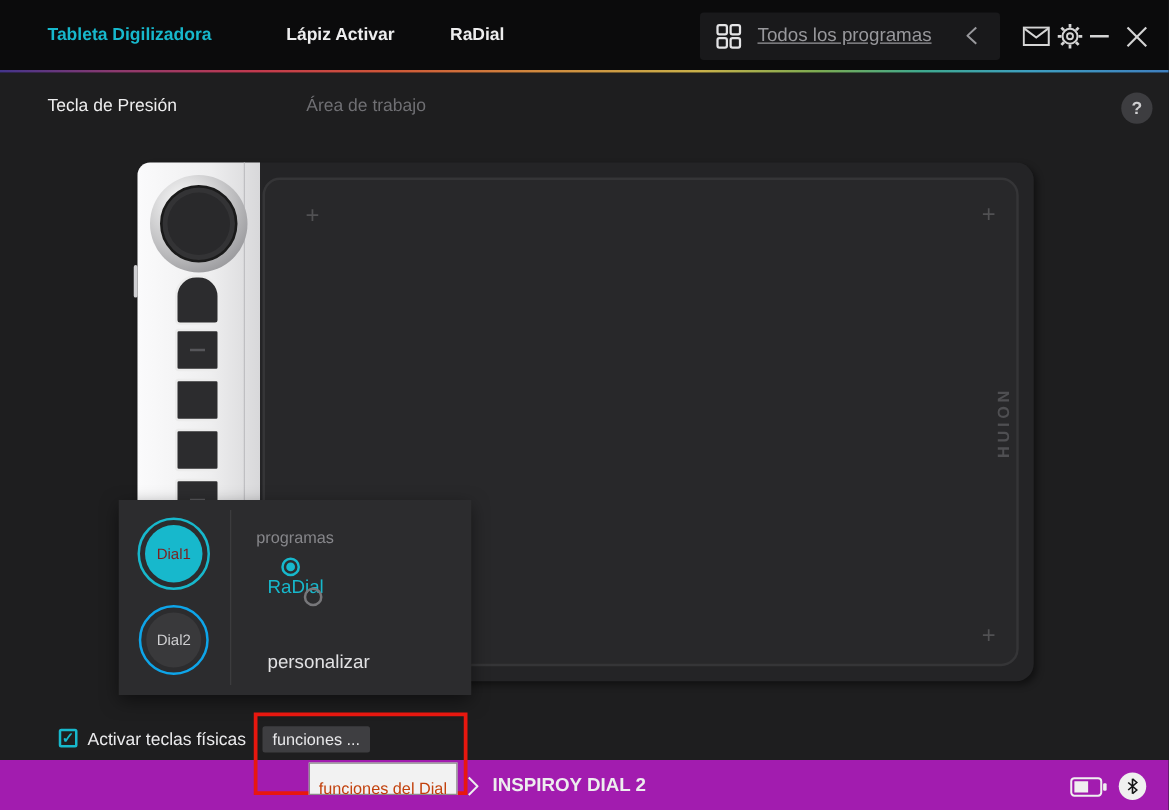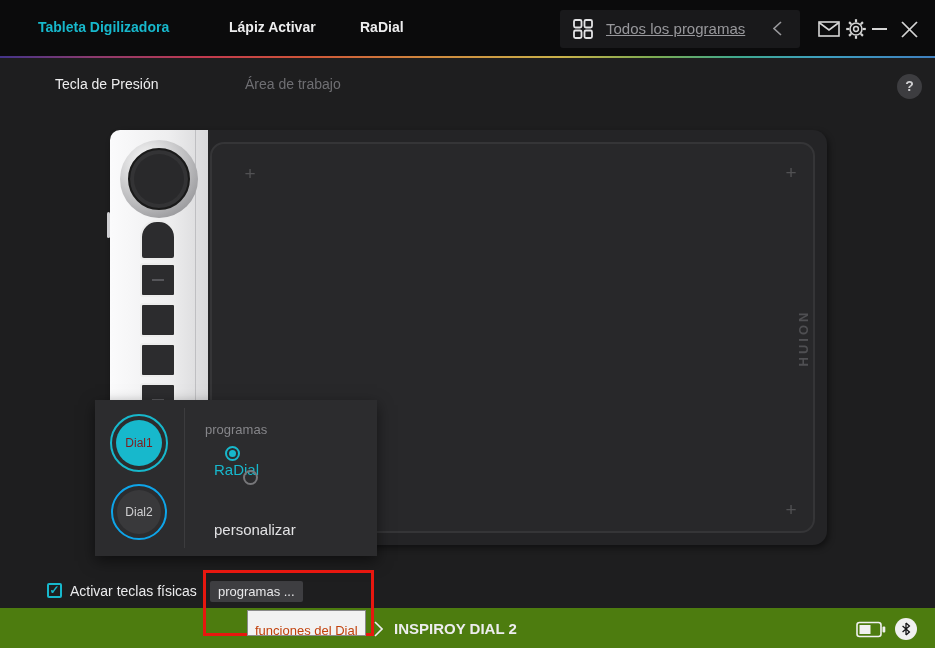--- a/index.html
+++ b/index.html
@@ -24,21 +24,21 @@
   .programs-chevron { position:absolute; right:18px; top:11px; }
 
   .hicon { position:absolute; top:0; }
   .icon-mail { left:818px; top:21px; }
   .icon-gear { left:845px; top:18px; }
   .icon-min  { left:872px; top:28px; width:15px; height:2px; background:#d5d5d5; }
   .icon-close{ left:901px; top:21px; }
 
   
   .tab { position:absolute; font-size:14px; white-space:nowrap; }
-  .tab-pressure { left:38px; top:76px; color:#ededee;margin-left:17px; }
+  .tab-pressure { left:38px; top:76px; color:#ededee; }
   .tab-workarea { left:245px; top:76px; color:#6f6f73; }
   .help-circle { position:absolute; left:897px; top:74px; width:25px; height:25px; border-radius:50%;
       background:#3d3d40; color:#cfcfd1; font-size:14px; font-weight:700; text-align:center; line-height:25px; }
 
   
   .tablet-face { position:absolute; left:110px; top:130px; width:717px; height:415px;
       background:#242426; border-radius:14px; z-index:1;
       box-shadow:2px 3px 6px rgba(0,0,0,.45); }
   .tablet-inner { position:absolute; left:100px; top:12px; right:12px; bottom:12px;
       background:#28282a; border:2px solid #353537; border-radius:14px; }
@@ -96,21 +96,21 @@
   .checkbox-label { position:absolute; left:70px; top:583px; font-size:14px; color:#ebebed; z-index:3; white-space:nowrap; }
   .func-btn { position:absolute; left:210px; top:581px; height:21px; padding:3px 8px;
       background:#3e3e41; border-radius:2px; font-size:13px; color:#e8e8ea; z-index:3; white-space:nowrap; }
 
   .red-rect { position:absolute; left:203px; top:570px; width:171px; height:66px;
       border:3px solid #e8170f; z-index:10; }
   .tooltip { position:absolute; left:247px; top:610px; height:21px; padding:12px 7px;
       background:#f2f2f2; border:1px solid #8a8a8a; color:#c2410c; font-size:13px; z-index:11; white-space:nowrap; }
 
   
-  .bottombar { position:absolute; left:0; top:608px; width:935px; height:40px; background:#4d7c0f; z-index:5; }
+  .bottombar { position:absolute; left:0; top:608px; width:935px; height:40px; background:#a21caf; z-index:5; }
   .bb-chevron { position:absolute; left:374px; top:13px; }
   .device-name { position:absolute; left:394px; top:12px; font-size:15px; font-weight:700; color:#ededee; white-space:nowrap; }
   .battery { position:absolute; left:856px; top:13px; }
   .bt-circle { position:absolute; left:895px; top:10px; width:22px; height:22px; border-radius:50%;
       background:#f0f0f0; display:flex; align-items:center; justify-content:center; }
 </style>
 </head>
 <body>
 
 <div class="app">
@@ -205,21 +205,21 @@
       <div class="radio-label lbl-teal">RaDial</div>
     </div>
     <div class="radio-row radio-custom">
       <div class="radio-circle radio-off"></div>
       <div class="radio-label lbl-white">personalizar</div>
     </div>
   </div>
 
   <div class="checkbox">✓</div>
   <div class="checkbox-label">Activar teclas físicas</div>
-  <div class="func-btn">programas ...</div>
+  <div class="func-btn">funciones ...</div>
 
   <div class="red-rect"></div>
   <div class="tooltip">funciones del Dial</div>
 
   <div class="bottombar">
     <svg class="bb-chevron" width="9" height="16" viewBox="0 0 9 16">
       <polyline points="1,1 8,8 1,15" fill="none" stroke="#ededee" stroke-width="1.6"></polyline>
     </svg>
     <div class="device-name">INSPIROY DIAL 2</div>
     <svg class="battery" width="30" height="17" viewBox="0 0 30 17">

